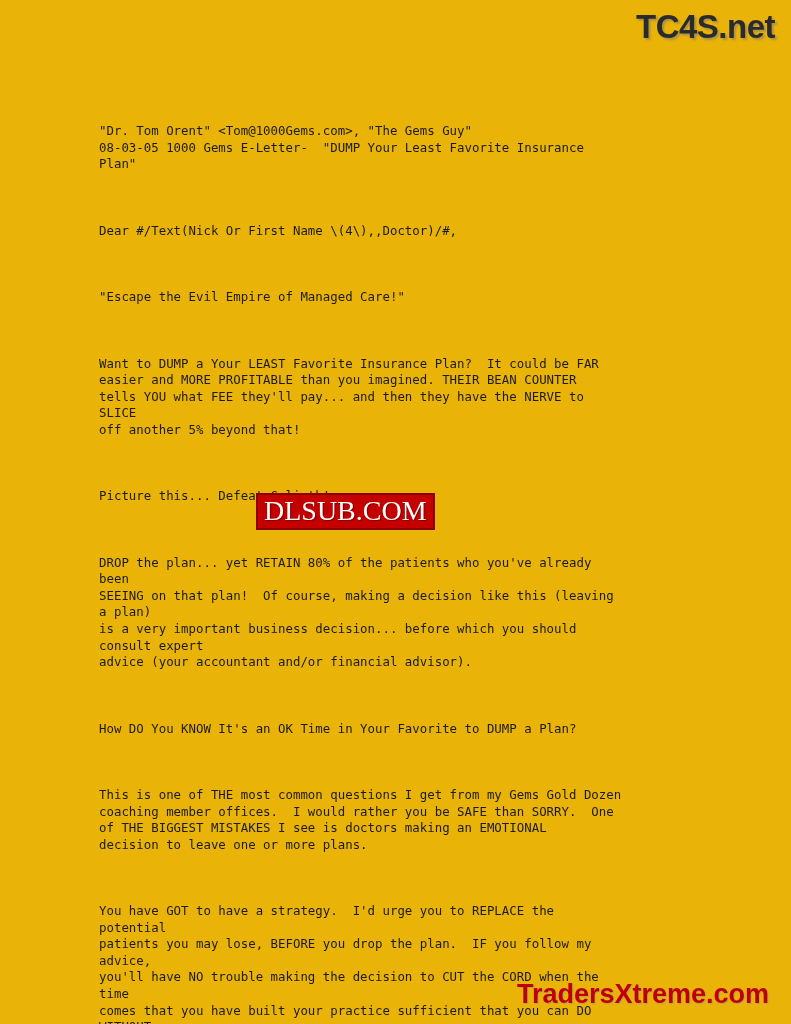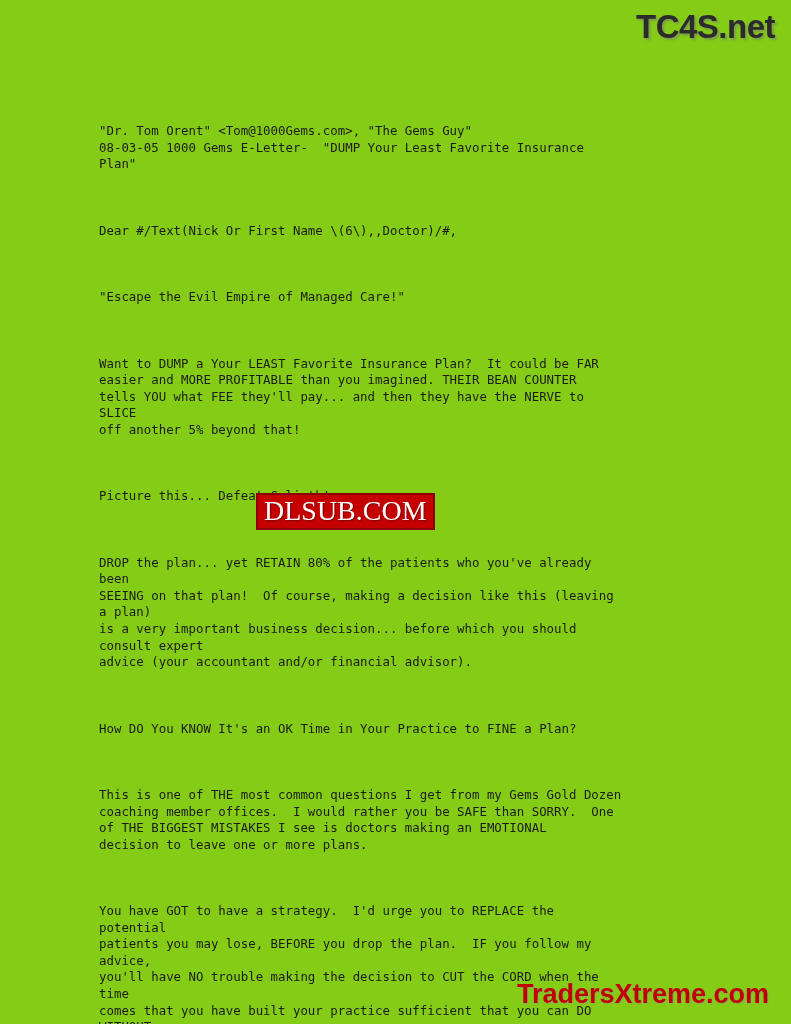--- a/index.html
+++ b/index.html
@@ -10,21 +10,21 @@
   body {
     width: 791px;
     height: 1024px;
     position: relative;
     font-family: "DejaVu Sans Mono", monospace;
     overflow: hidden;
   }
   .page {
     position: absolute;
     inset: 0;
-    background: #84cc16;
+    background: #eab308;
   }
   .top-brand {
     position: absolute;
     top: 8px;
     right: 16px;
     font-family: "Liberation Sans", sans-serif;
     font-weight: bold;
     font-size: 33px;
     letter-spacing: -0.5px;
     color: #2b2b2b;
@@ -76,36 +76,36 @@
 <body>
 
 <div class="page">
 
   <div class="top-brand">TC4S.net</div>
 
   <div class="doc-body">
     <p class="para">"Dr. Tom Orent" &lt;Tom@1000Gems.com&gt;, "The Gems Guy"
 08-03-05 1000 Gems E-Letter-  "DUMP Your Least Favorite Insurance
 Plan"</p>
-    <p class="para">Dear #/Text(Nick Or First Name \(6\),,Doctor)/#,</p>
+    <p class="para">Dear #/Text(Nick Or First Name \(4\),,Doctor)/#,</p>
     <p class="para">"Escape the Evil Empire of Managed Care!"</p>
     <p class="para">Want to DUMP a Your LEAST Favorite Insurance Plan?  It could be FAR
 easier and MORE PROFITABLE than you imagined. THEIR BEAN COUNTER
 tells YOU what FEE they'll pay... and then they have the NERVE to
 SLICE
 off another 5% beyond that!</p>
     <p class="para">Picture this... Defeat Goliath!</p>
     <p class="para">DROP the plan... yet RETAIN 80% of the patients who you've already
 been
 SEEING on that plan!  Of course, making a decision like this (leaving
 a plan)
 is a very important business decision... before which you should
 consult expert
 advice (your accountant and/or financial advisor).</p>
-    <p class="para">How DO You KNOW It's an OK Time in Your Practice to FINE a Plan?</p>
+    <p class="para">How DO You KNOW It's an OK Time in Your Favorite to DUMP a Plan?</p>
     <p class="para">This is one of THE most common questions I get from my Gems Gold Dozen
 coaching member offices.  I would rather you be SAFE than SORRY.  One
 of THE BIGGEST MISTAKES I see is doctors making an EMOTIONAL
 decision to leave one or more plans.</p>
     <p class="para">You have GOT to have a strategy.  I'd urge you to REPLACE the
 potential
 patients you may lose, BEFORE you drop the plan.  IF you follow my
 advice,
 you'll have NO trouble making the decision to CUT the CORD when the
 time

